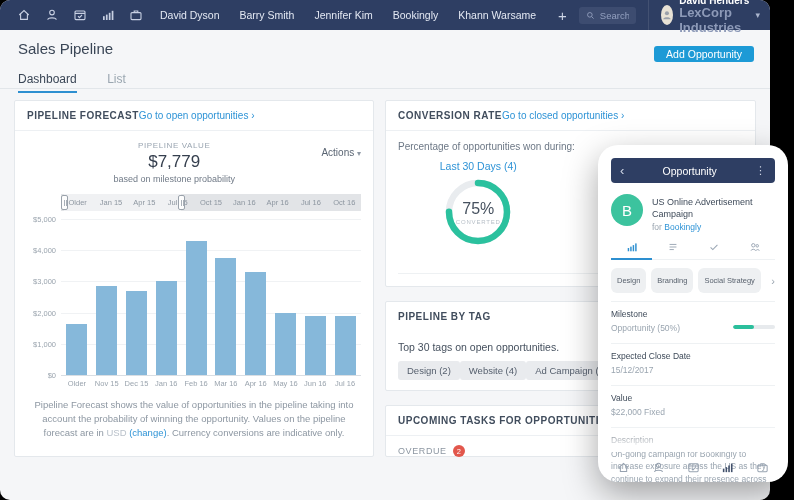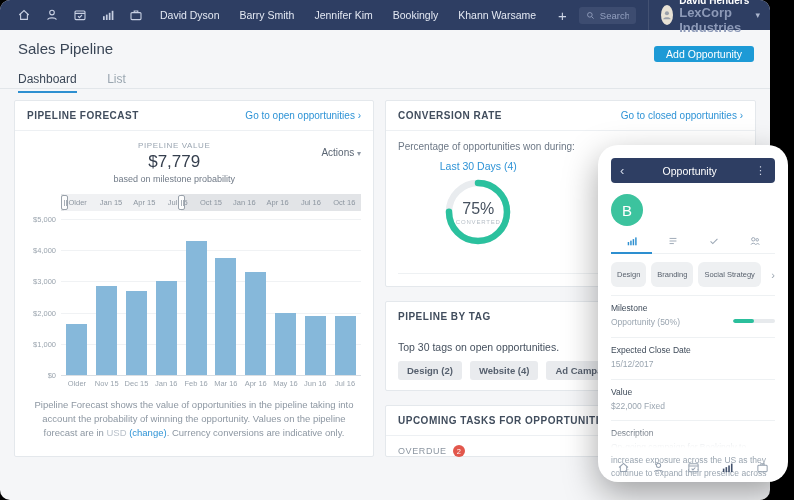--- a/index.html
+++ b/index.html
@@ -37,21 +37,21 @@
     background:#1d9ad6; color:#fff; font-size:10.5px; border:0; border-radius:3px;
     display:flex; align-items:center; cursor:pointer; font-family:inherit; }
   .tabbar { position:absolute; left:0; right:0; top:69px; height:20px;
     border-bottom:1px solid #e2e6ea; padding-left:18px; }
   .tab { display:inline-block; font-size:12px; color:#9aa6b0; margin-right:26px;
     padding-bottom:5px; cursor:pointer; }
   .tab.active { color:#3a4656; border-bottom:2px solid #2d8fd0; }
 
   
   .panel { position:absolute; background:#fff; border:1px solid #e4e8ec; border-radius:2px; }
-  .panel-hd { display:flex; justify-content:space-between; align-items:center;
+  .panel-hd { display:flex; align-items:center;
     padding:9px 12px; border-bottom:1px solid #edf0f3; }
   .panel-hd.noline { border-bottom:0; }
   .panel-title { font-size:10px; font-weight:bold; letter-spacing:.5px; color:#414d5d; }
   .panel-link { font-size:10px; color:#2e93d6; cursor:pointer; text-decoration:none; }
 
   #forecast { left:14px; top:100px; width:360px; height:357px; }
   .stats-row { display:flex; padding:10px 12px 4px 12px; }
   .stat { flex:1; text-align:center; }
   .stat-label { font-size:8px; letter-spacing:.6px; color:#9aa5b1; }
   .stat-value { font-size:17px; color:#353f4e; margin-top:2px; }
@@ -96,21 +96,21 @@
   .ring-prog { fill:none; stroke:#2bc19e; stroke-width:6.5; stroke-linecap:round; }
   .ring-center { position:absolute; inset:0; display:flex; flex-direction:column;
     align-items:center; justify-content:center; }
   .ring-val { font-size:16px; color:#46515f; }
   .ring-cap { font-size:6px; letter-spacing:.8px; color:#b7bfc7; margin-top:1px; }
   .conv-foot { position:absolute; left:12px; right:12px; bottom:0; height:13px;
     border-top:1px solid #eef1f3; }
 
   #bytag { left:385px; top:301px; width:371px; height:90px; }
   .bytag-sub { padding:10px 12px 8px 12px; font-size:10.5px; color:#45505e; }
-  .tagrow { padding:0 12px; display:flex; gap:8px; overflow:hidden;font-weight:bold; }
+  .tagrow { padding:0 12px; display:flex; gap:0; overflow:hidden; }
   .tagpill { background:#e9ebee; border-radius:3px; padding:4px 9px; font-size:9.5px;
     color:#555f6d; white-space:nowrap; cursor:pointer; }
 
   #tasks { left:385px; top:405px; width:371px; height:52px; }
   .overdue-row { display:flex; align-items:center; gap:6px; padding:9px 12px; }
   .overdue-label { font-size:9px; letter-spacing:.6px; color:#8d97a2; }
   .overdue-badge { width:12px; height:12px; border-radius:50%; background:#e2574c; color:#fff;
     font-size:7.5px; display:flex; align-items:center; justify-content:center; }
 
   
@@ -381,20 +381,24 @@
 </div>
 
 <div class="phone">
   <div class="ph-head">
     <span class="ph-back">‹</span>
     <span class="ph-title">Opportunity</span>
     <span class="ph-kebab">⋮</span>
   </div>
   <div class="ph-profile">
     <div class="ph-avatar">B</div>
+    <div>
+      <div class="ph-name">US Online Advertisement Campaign</div>
+      <div class="ph-for"><span>for</span> <span class="lnk">Bookingly</span></div>
+    </div>
   </div>
   <div class="ph-tabs">
     <span class="ph-tab active">
         <svg viewBox="0 0 14 14" fill="currentColor">
           <rect x="2" y="8.2" width="1.7" height="3.8"></rect>
           <rect x="4.9" y="6.6" width="1.7" height="5.4"></rect>
           <rect x="7.8" y="4.8" width="1.7" height="7.2"></rect>
           <rect x="10.7" y="2.8" width="1.7" height="9.2"></rect>
         </svg>
       </span>

